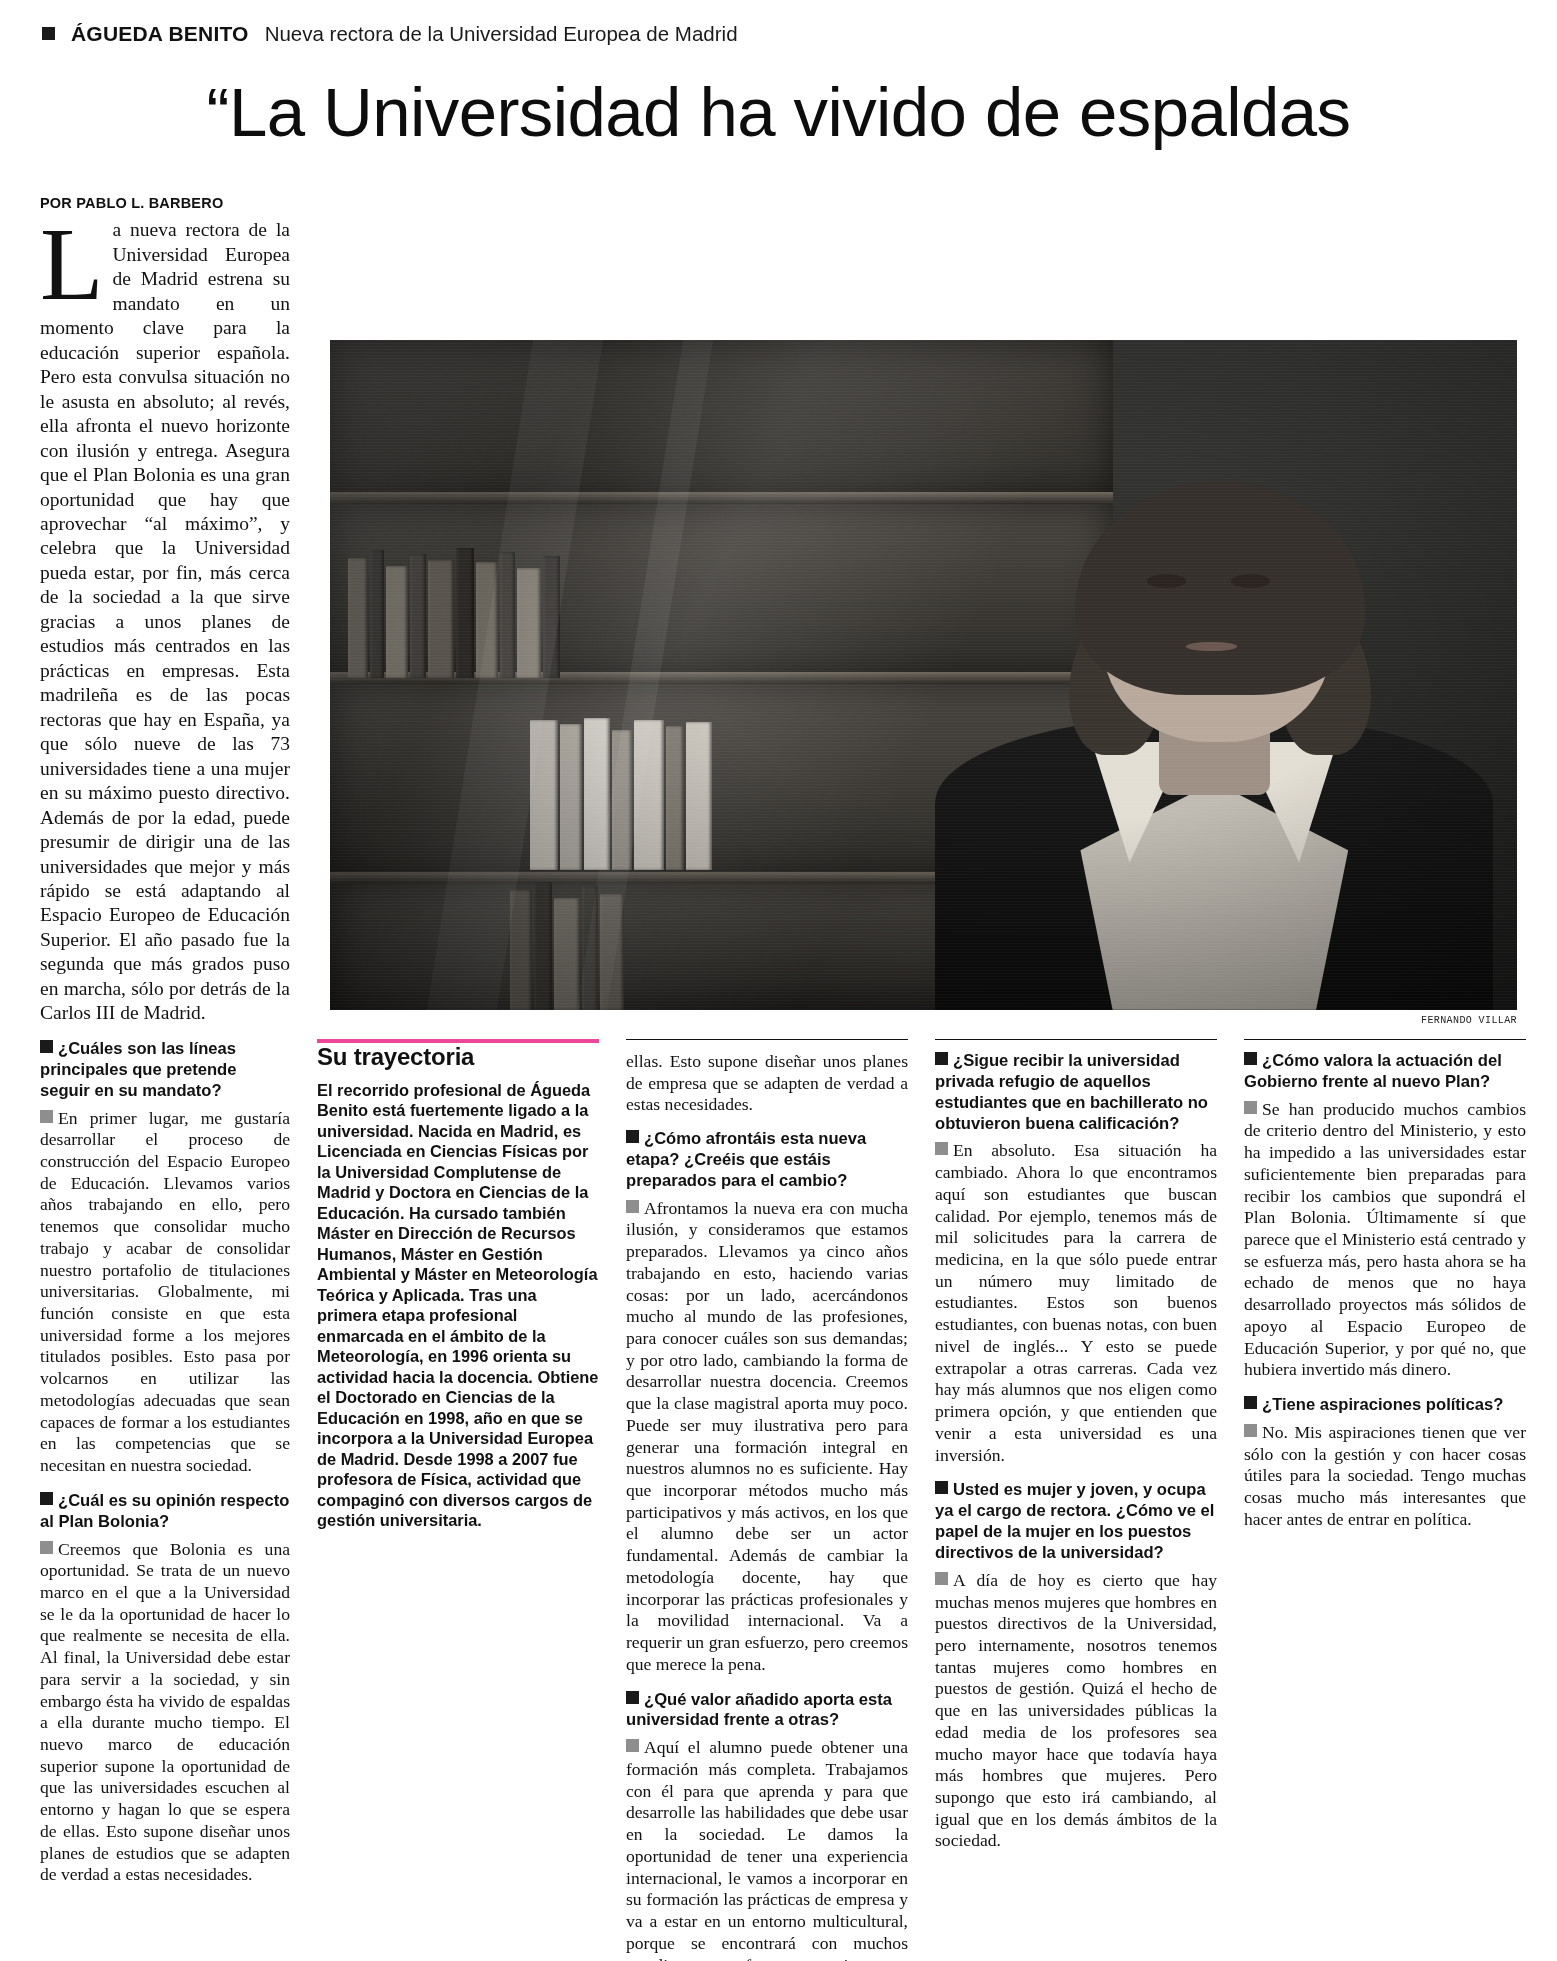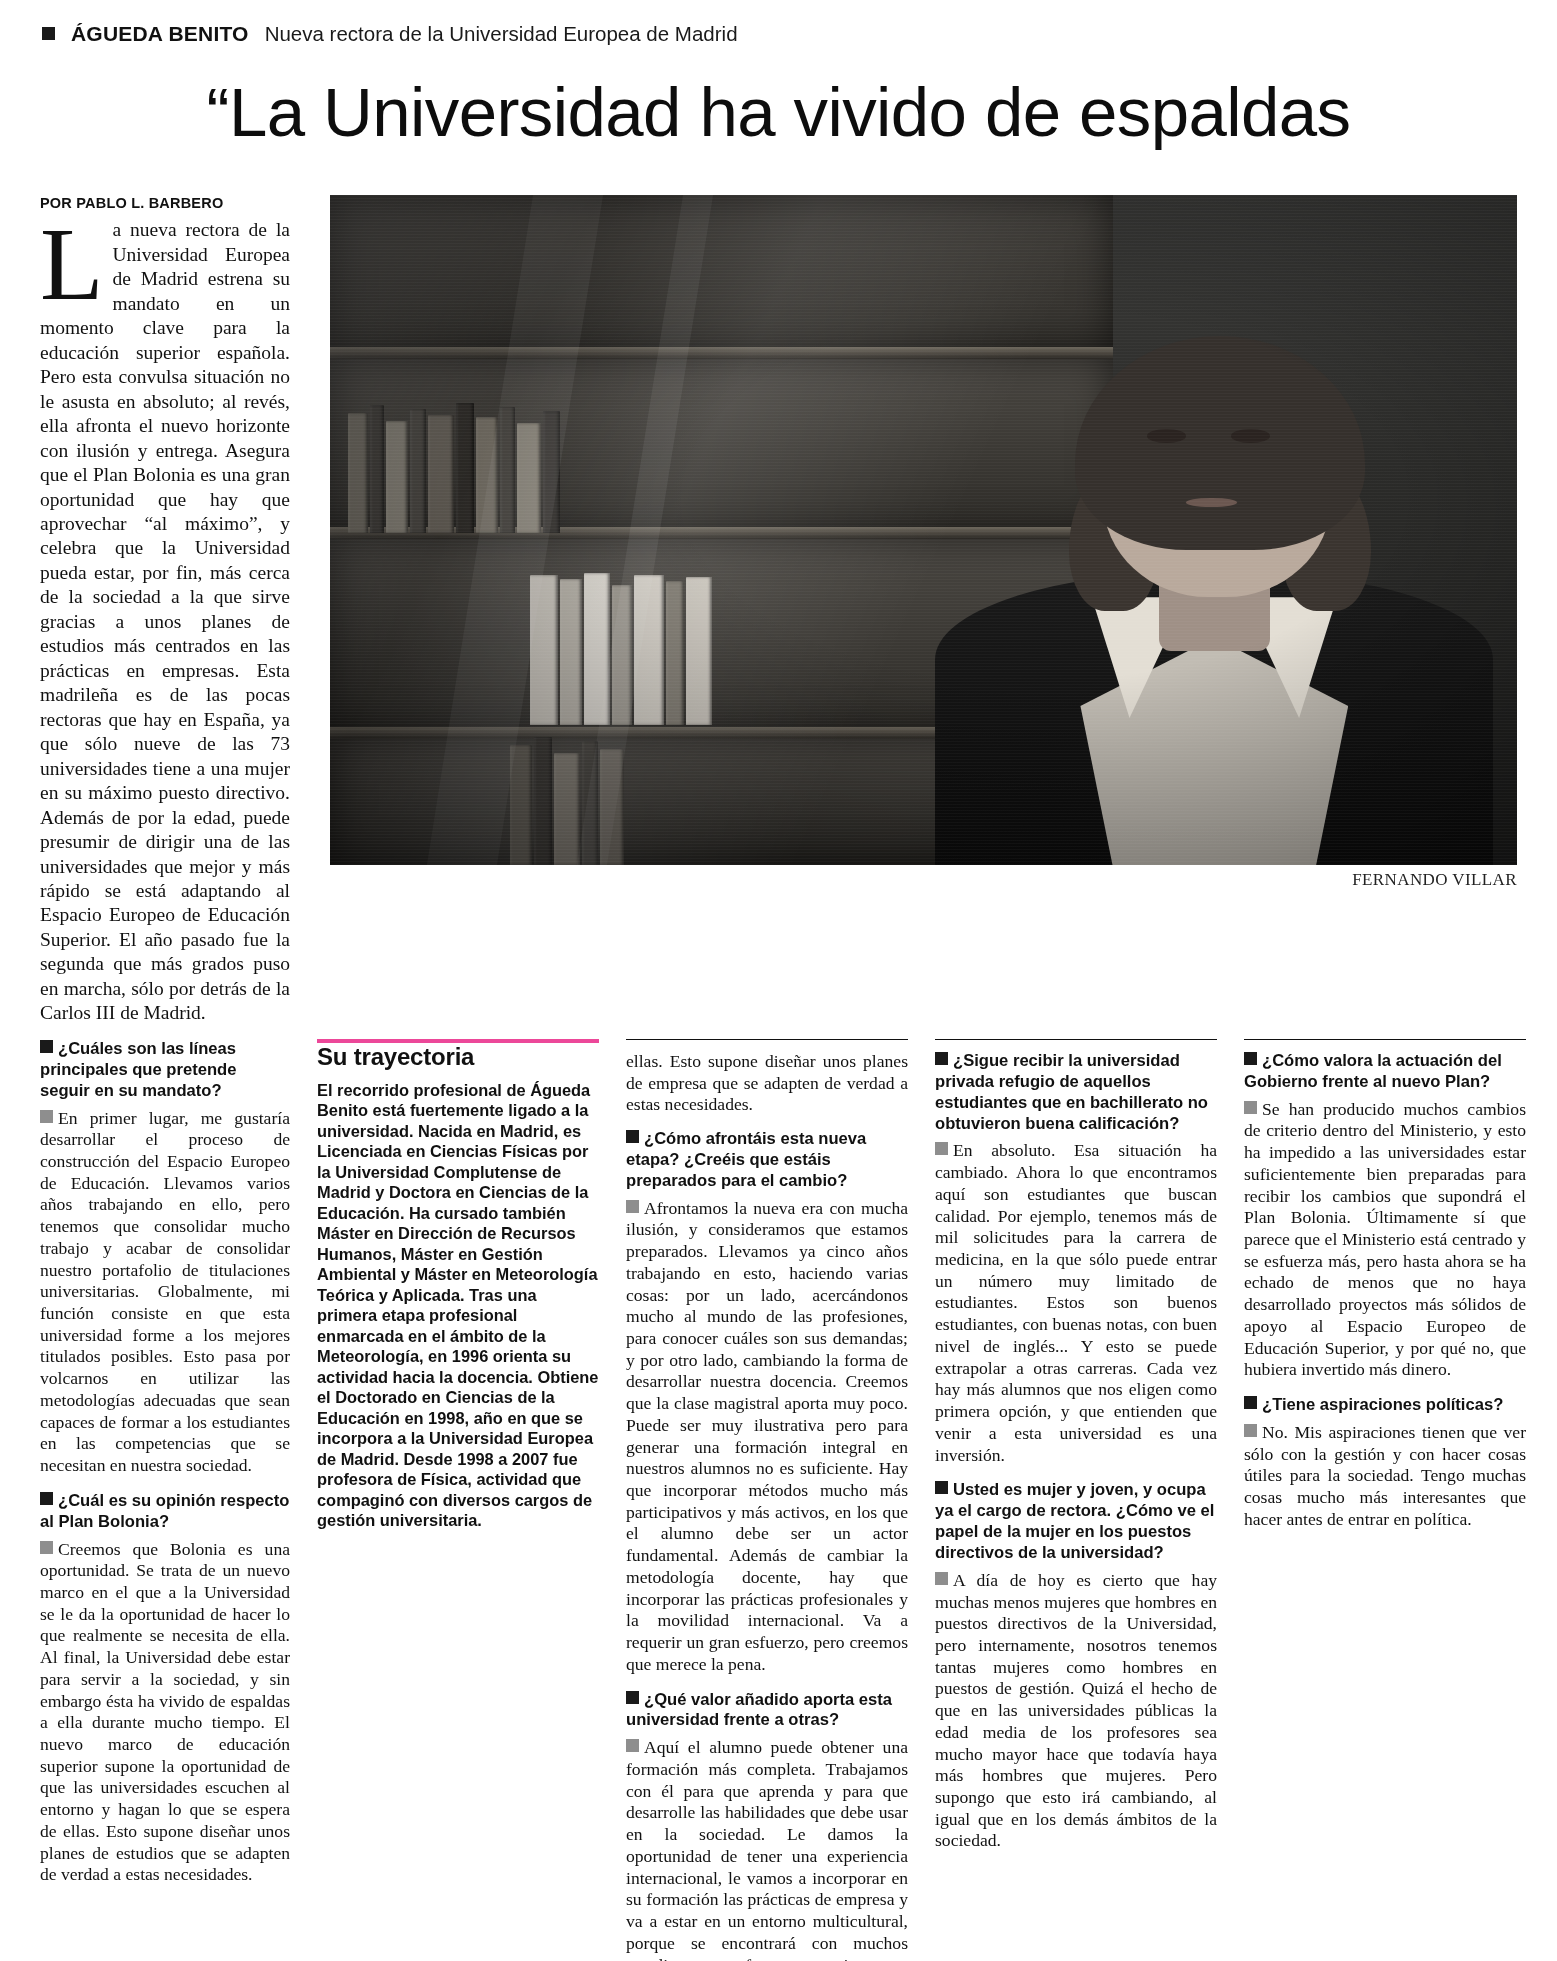--- a/index.html
+++ b/index.html
@@ -56,20 +56,21 @@
     font-weight:400;
     padding:0 4px;
   }
   .headline .l2{display:block;}
 
   
   .topblock{
     display:flex;
     margin-top:40px;
     gap:40px;
+    align-items:flex-end;
   }
   .lead-col{
     width:250px;
     flex:0 0 250px;
   }
   .byline{
     font-family:"Liberation Sans", sans-serif;
     font-weight:bold;
     font-size:14.5px;
     letter-spacing:.2px;
@@ -96,22 +97,22 @@
     position:relative;
   }
   .photo{
     width:100%;
     height:670px;
     position:relative;
     overflow:hidden;
     background:#2a2a2a;
   }
   .credit{
-    font-family:Liberation Serif, serif;
-    font-size:17px;
+    font-family:Liberation Mono, monospace;
+    font-size:10px;
     letter-spacing:.4px;
     text-align:right;
     color:#222;
     margin-top:5px;
   }
 
   
   .ph-bg{
     position:absolute;inset:0;
     background:

